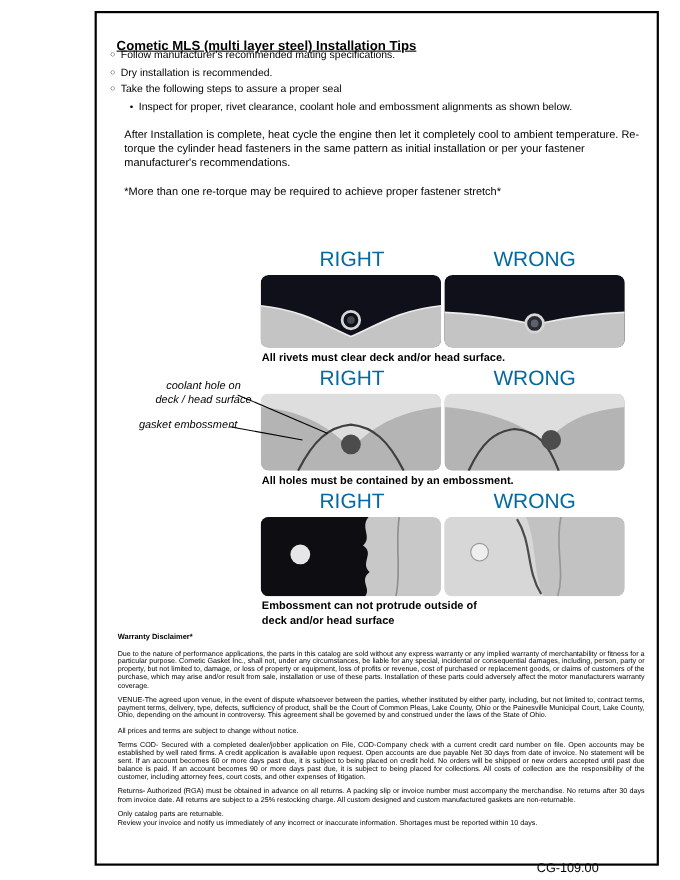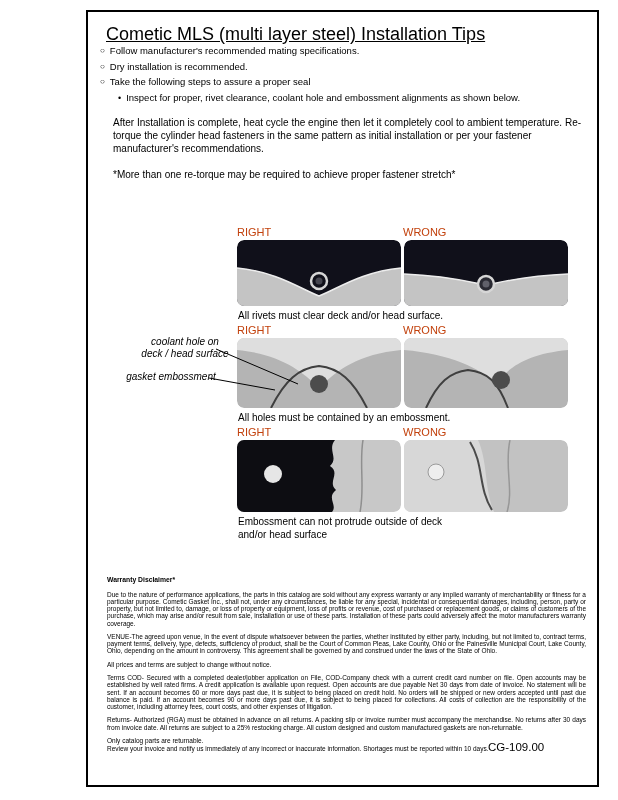--- a/index.html
+++ b/index.html
@@ -2,53 +2,53 @@
 <html><head>
 <meta charset="utf-8">
 <style>
   * { margin:0; padding:0; box-sizing:border-box; }
   html, body { width:618px; height:800px; }
   body { background:#ffffff; font-family:"Liberation Sans", sans-serif; color:#000; position:relative; }
 
   .frame { position:absolute; left:86px; top:10px; width:513px; height:777px; border:2px solid #000; }
   .content { position:absolute; inset:0; }
 
-  .title { position:absolute; left:18px; top:12px; font-size:18px; font-weight:normal; text-decoration:underline; white-space:nowrap; }
+  .title { position:absolute; left:18px; top:22px; font-size:12px; font-weight:bold; text-decoration:underline; white-space:nowrap; }
 
   .tips { position:absolute; left:12px; top:33px; list-style:none; font-size:9.5px; }
   .tips li { margin-bottom:4.5px; white-space:nowrap; }
   .tips li.sub { margin-left:18px; }
   .marker1 { font-size:8px; margin-right:5px; vertical-align:1px; }
   .marker2 { font-size:9px; margin-right:5px; }
 
   .diesel { position:absolute; left:25px; top:104px; width:470px; font-size:10px; line-height:1.32; }
   .diesel h2 { font-size:11px; font-weight:bold; margin-bottom:9px; }
   .diesel p { margin-bottom:9px; }
   .diesel .note { margin-top:12px; }
 
   .diagrams { position:absolute; left:149px; top:214px; width:332px; }
   .row { position:relative; }
   .pair-labels { display:flex; margin-bottom:2px; }
-  .pair-labels span { flex:1; text-align:left; font-size:11px; color:#c2410c; }
+  .pair-labels span { flex:1; text-align:center; font-size:19px; color:#0369a1; }
   .pair { display:flex; gap:3px; }
   .pair svg { display:block; border-radius:7px; overflow:hidden; }
-  .caption { font-size:10px; margin:4px 0 3px 1px; }
+  .caption { font-size:10px; margin:4px 0 3px 1px;font-weight:bold; }
   .caption.wide { max-width:218px; line-height:1.25; }
 
   .ann { position:absolute; font-size:10px; text-align:center; line-height:1.15;font-style:italic; }
   .ann1 { left:-102px; top:12px; width:100px; }
   .ann2 { left:-122px; top:47px; width:112px; }
   .leaders { position:absolute; left:-105px; top:0; width:250px; height:100px; pointer-events:none; }
 
   .disclaimer { position:absolute; left:19px; top:564px; width:479px; font-size:6.5px; line-height:1.12; }
   .disclaimer h3 { font-size:6.8px; font-weight:bold; margin-bottom:7px; }
   .disclaimer p { margin-bottom:6px; text-align:justify; }
   .disclaimer p.tight { margin-bottom:1px; }
 
-  .code { position:absolute; left:400px; top:729px; font-size:11.5px; }
+  .code { position:absolute; left:400px; top:772px; font-size:11.5px; }
 </style>
 </head>
 <body>
 
 <div class="frame">
   <div class="content">
 
     <h1 class="title">Cometic MLS (multi layer steel) Installation Tips</h1>
 
     <ul class="tips">

